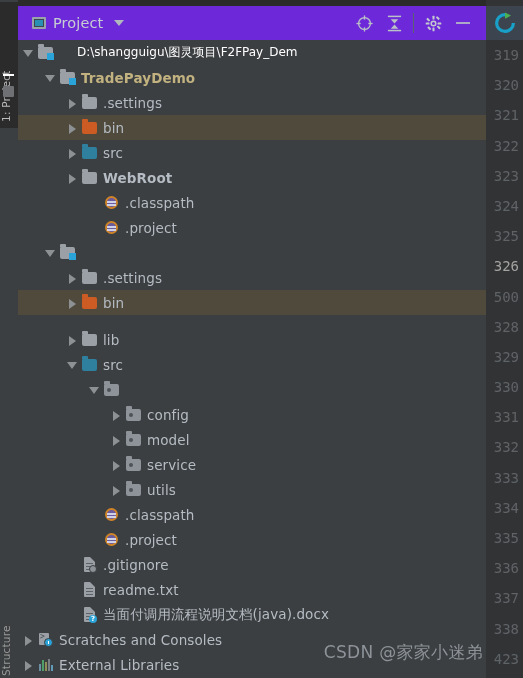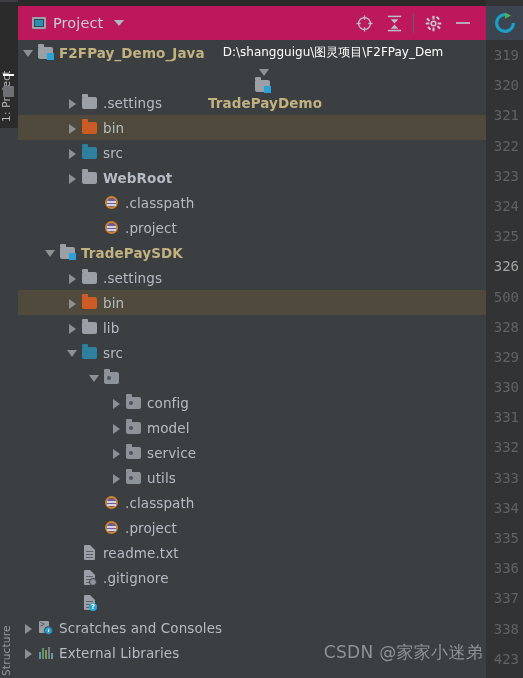--- a/index.html
+++ b/index.html
@@ -27,21 +27,21 @@
     position:absolute;left:3px;top:74px;width:11px;height:2px;background:#ffffff;
   }
   #left-strip .sq{
     position:absolute;left:3px;top:86px;width:11px;height:11px;
     background:#6e7074;border-radius:1px;
   }
 
   
   #header{
     position:absolute;left:18px;top:6px;right:37px;height:34px;
-    background:#be185d;display:flex;align-items:center;
+    background:#6d28d9;display:flex;align-items:center;
   }
   #header .titlewrap{display:flex;align-items:center;padding-left:14px;gap:7px;}
   #header .title{color:#c8cdd3;font-size:14.5px;letter-spacing:.1px;}
   .winicon{
     width:14px;height:12px;border:2px solid #9aa3ab;border-radius:1px;
     box-sizing:border-box;background:#3c4450;position:relative;
   }
   .winicon::after{
     content:"";position:absolute;left:1px;top:1px;right:1px;bottom:1px;
     background:#2a8fb5;
@@ -280,24 +280,23 @@
   </div>
 
 <div id="tree">
     <div class="row" style="padding-left: 4px;">
       <span class="arrow expanded"></span>
       <span class="ico">
         <span class="fold gray">
           <span class="badge"></span>
         </span>
       </span>
-      <span class="label bold">F2FPay_Demo_Java</span>
       <span class="path">D:\shangguigu\图灵项目\F2FPay_Dem</span>
     </div>
-    <div class="row" style="padding-left: 26px; flex-direction: column;">
+    <div class="row" style="padding-left: 26px;">
       <span class="arrow expanded"></span>
       <span class="ico">
         <span class="fold gray">
           <span class="badge"></span>
         </span>
       </span>
       <span class="label bold">TradePayDemo</span>
     </div>
     <div class="row" style="padding-left: 48px;">
       <span class="arrow collapsed"></span>
@@ -341,37 +340,36 @@
       </span>
       <span class="label">.project</span>
     </div>
     <div class="row" style="padding-left: 26px;">
       <span class="arrow expanded"></span>
       <span class="ico">
         <span class="fold gray">
           <span class="badge"></span>
         </span>
       </span>
-      <span class="label bold">TradePaySDK</span>
     </div>
     <div class="row" style="padding-left: 48px;">
       <span class="arrow collapsed"></span>
       <span class="ico">
         <span class="fold gray"></span>
       </span>
       <span class="label">.settings</span>
     </div>
     <div class="row highlight" style="padding-left: 48px;">
       <span class="arrow collapsed"></span>
       <span class="ico">
         <span class="fold orange"></span>
       </span>
       <span class="label">bin</span>
     </div>
-    <div class="row" style="padding-left: 48px;">
+    <div class="row" style="padding-left: 48px; margin-top: 12px;">
       <span class="arrow collapsed"></span>
       <span class="ico">
         <span class="fold gray"></span>
       </span>
       <span class="label">lib</span>
     </div>
     <div class="row" style="padding-left: 48px;">
       <span class="arrow expanded"></span>
       <span class="ico">
         <span class="fold teal"></span>
@@ -418,48 +416,49 @@
         <span class="globe"></span>
       </span>
       <span class="label">.classpath</span>
     </div>
     <div class="row" style="padding-left: 70px;">
       <span class="arrow none"></span>
       <span class="ico">
         <span class="globe"></span>
       </span>
       <span class="label">.project</span>
-    </div>
-    <div class="row" style="padding-left: 48px;">
-      <span class="arrow none"></span>
-      <span class="ico">
-        <span class="page">
-          <span class="lines"></span>
-        </span>
-      </span>
-      <span class="label">readme.txt</span>
     </div>
     <div class="row" style="padding-left: 48px;">
       <span class="arrow none"></span>
       <span class="ico">
         <span class="page">
           <span class="lines"></span>
           <span class="dot"></span>
         </span>
       </span>
       <span class="label">.gitignore</span>
     </div>
     <div class="row" style="padding-left: 48px;">
       <span class="arrow none"></span>
       <span class="ico">
         <span class="page">
           <span class="lines"></span>
+        </span>
+      </span>
+      <span class="label">readme.txt</span>
+    </div>
+    <div class="row" style="padding-left: 48px;">
+      <span class="arrow none"></span>
+      <span class="ico">
+        <span class="page">
+          <span class="lines"></span>
           <span class="dot q">?</span>
         </span>
       </span>
+      <span class="label">当面付调用流程说明文档(java).docx</span>
     </div>
     <div class="row" style="padding-left: 4px;">
       <span class="arrow collapsed"></span>
       <span class="ico">
         <span class="scratch">
           <span class="sheet"></span>
           <span class="clock"></span>
         </span>
       </span>
       <span class="label">Scratches and Consoles</span>

